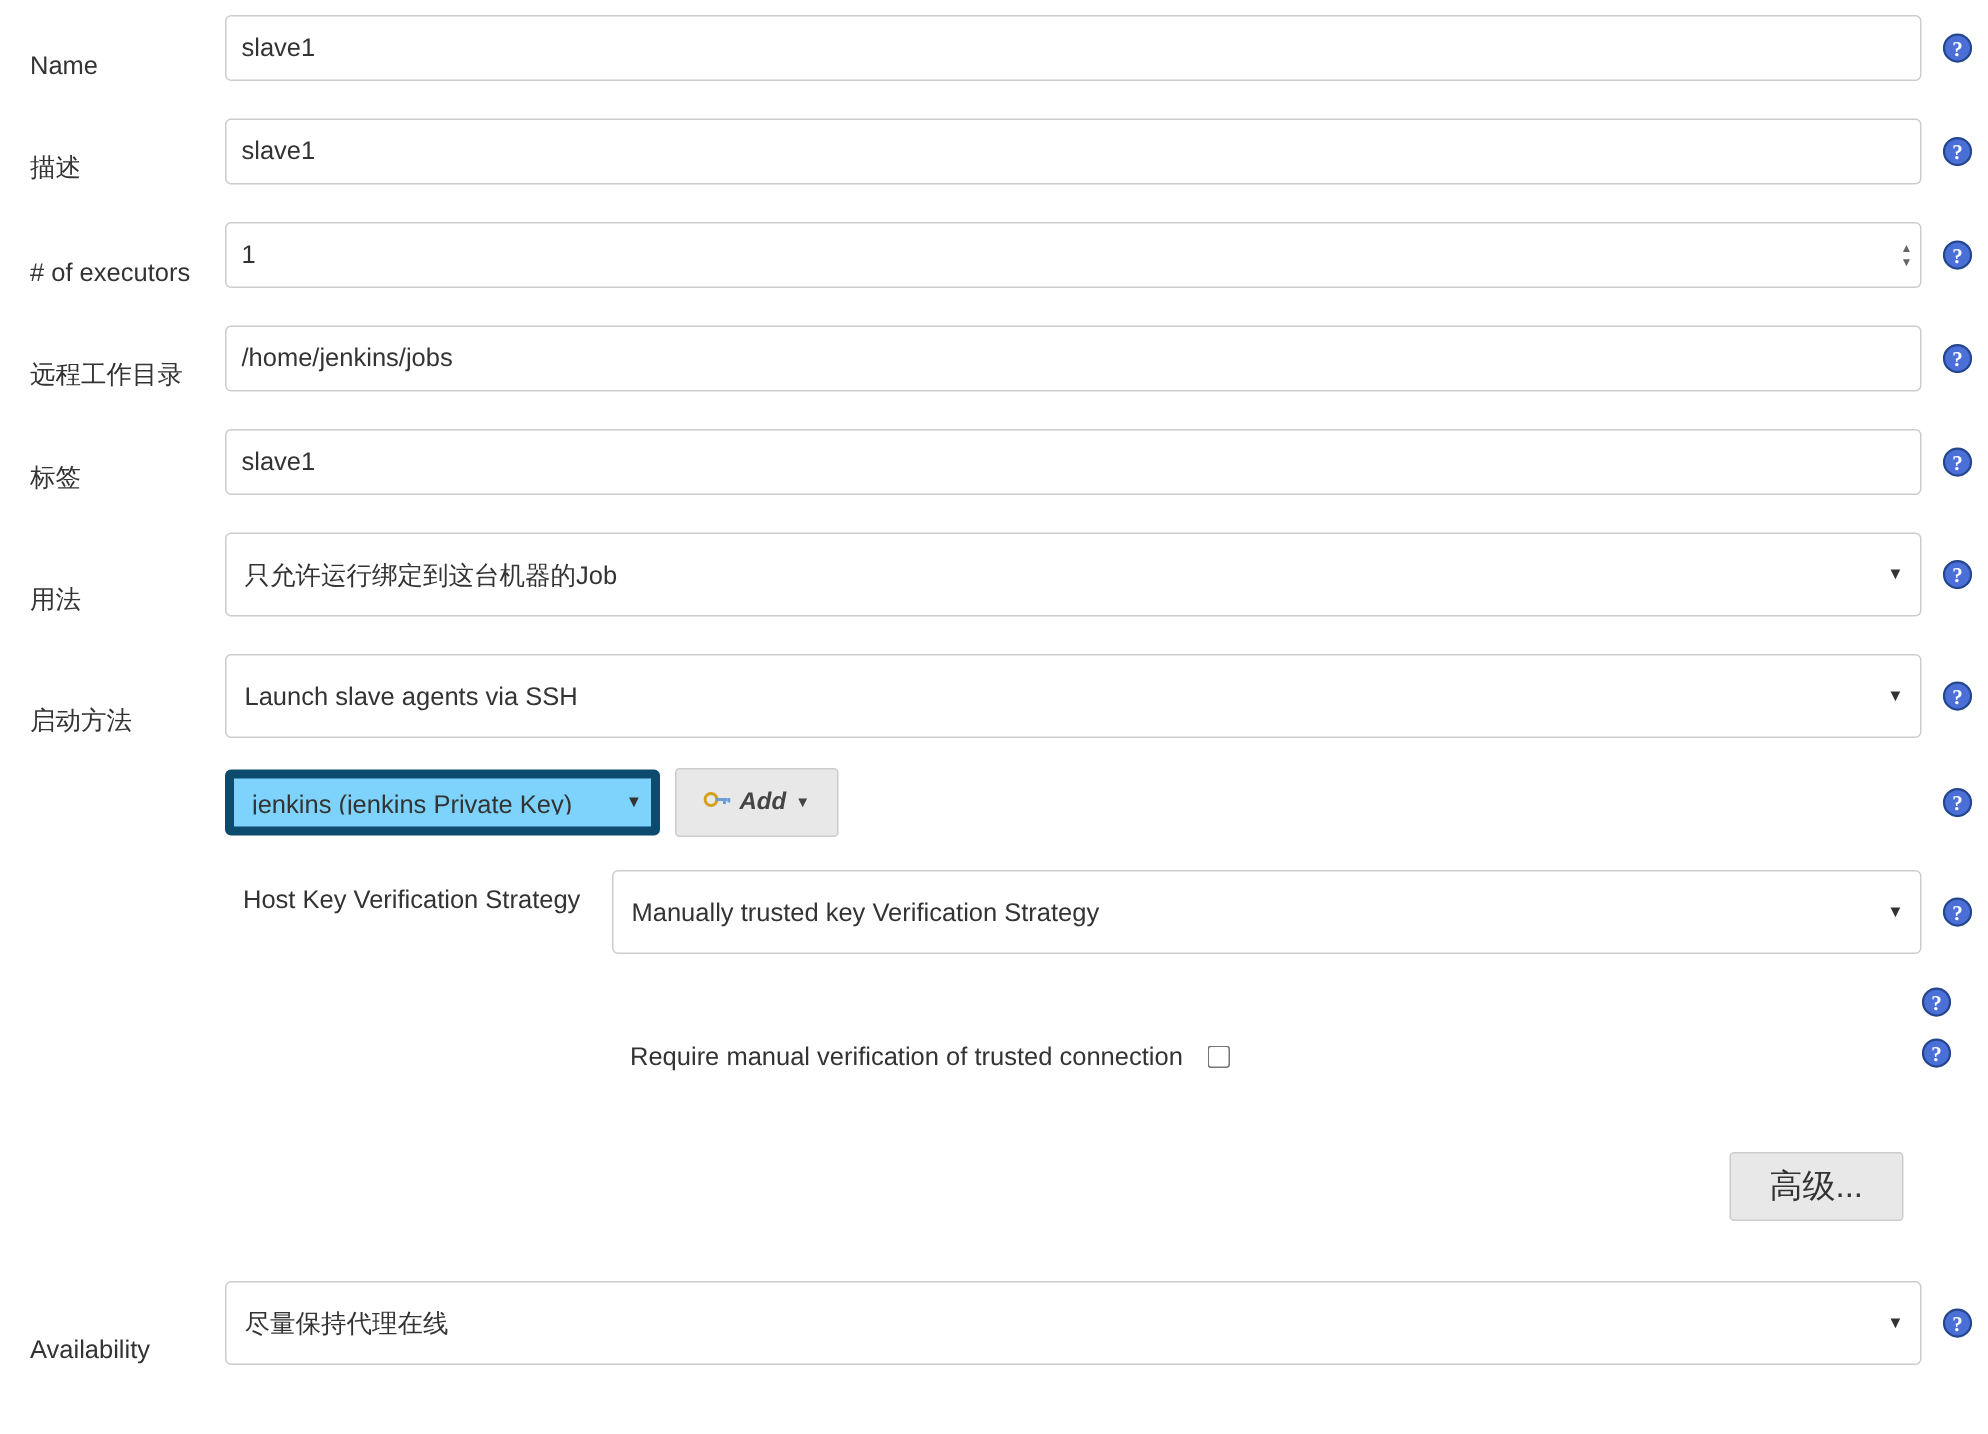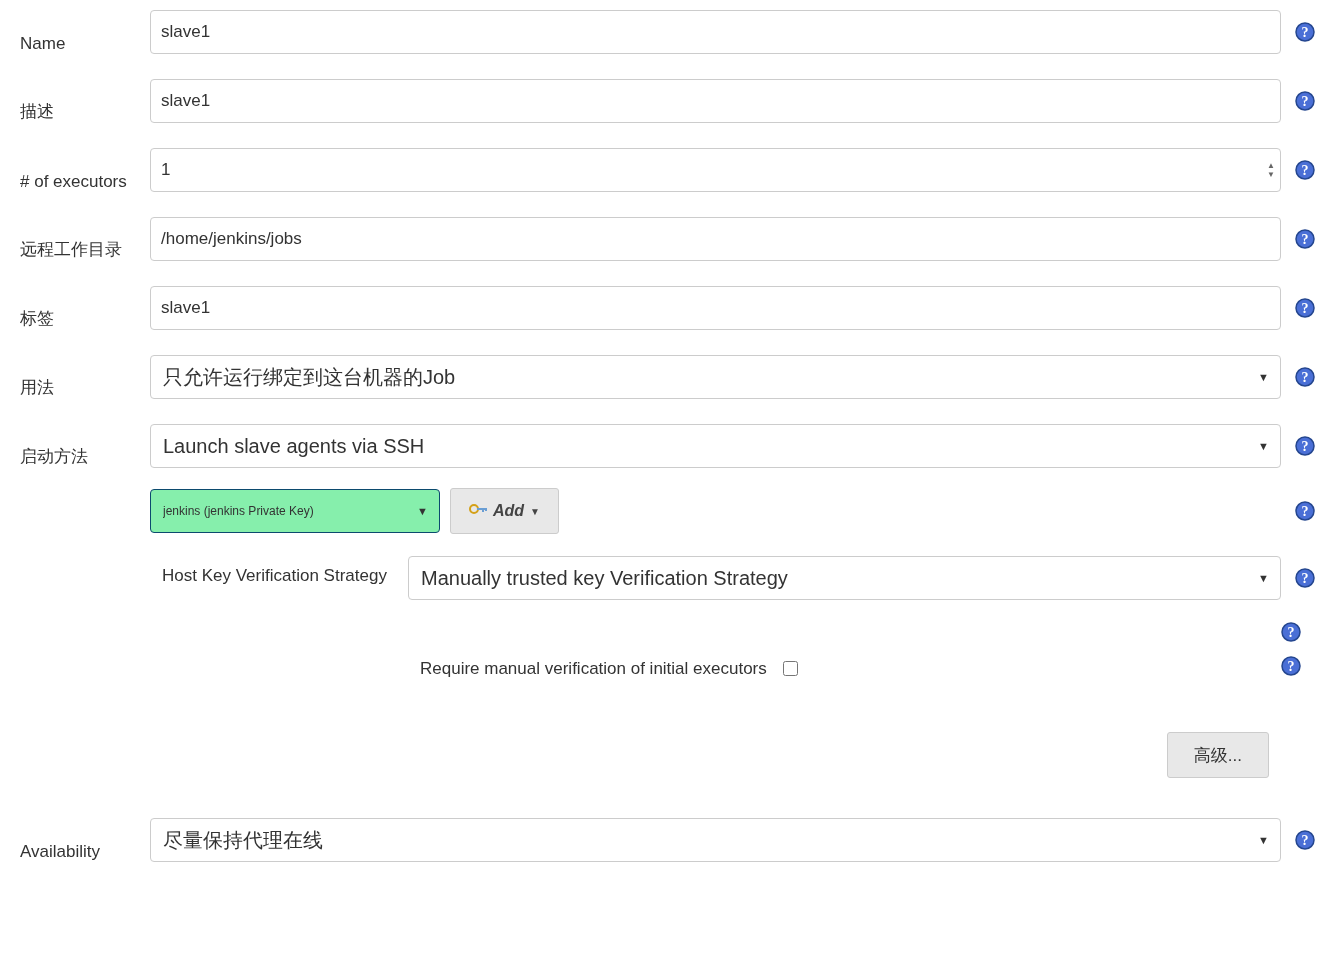--- a/index.html
+++ b/index.html
@@ -38,23 +38,23 @@
     border-radius: 4px;
     background: #fff;
     color: #333;
   }
   .select-wrap {
     flex: 1;
     position: relative;
   }
   .select-wrap select {
     width: 100%;
-    height: 44px;
+    height: 56px;
     padding: 8px 30px 8px 12px;
-    font-size: 20px;
+    font-size: 17px;
     border: 1px solid #ccc;
     border-radius: 4px;
     background: #fff;
     appearance: none;
     -webkit-appearance: none;
     -moz-appearance: none;
     color: #333;
   }
   .select-wrap::after {
     content: "▼";
@@ -105,24 +105,24 @@
     border-radius: 4px;
   }
   .cred-select {
     width: 290px;
     position: relative;
   }
   .cred-select select {
     width: 100%;
     height: 44px;
     padding: 8px 30px 8px 12px;
-    font-size: 12px;
-    border: 1px solid #0c4a6e;
+    font-size: 17px;
+    border: 6px solid #0c4a6e;
     border-radius: 4px;
-    background: #86efac;
+    background: #7dd3fc;
     appearance: none;
     -webkit-appearance: none;
     color: #333;
   }
   .cred-select::after {
     content: "▼";
     position: absolute;
     right: 12px;
     top: 50%;
     transform: translateY(-50%);
@@ -171,21 +171,21 @@
     display: flex;
     justify-content: flex-end;
     margin: 40px 46px 40px 0;
   }
   .advanced-btn {
     height: 46px;
     padding: 0 26px;
     background: #e8e8e8;
     border: 1px solid #ccc;
     border-radius: 3px;
-    font-size: 17px;
+    font-size: 22px;
     cursor: pointer;
     color: #333;
   }
   .number-wrap { flex:1; position:relative; }
   .number-wrap input { width:100%; padding-right: 26px; }
   .spinner {
     position:absolute; right:6px; top:50%; transform:translateY(-50%);
     display:flex; flex-direction:column; font-size:8px; line-height:9px;
     color:#666; cursor:pointer; user-select:none;
   }
@@ -356,21 +356,21 @@
           </svg>
       </span>
       <span class="help-icon" style="margin:0;">
         <svg width="20" height="20" viewBox="0 0 20 20">
             <circle cx="10" cy="10" r="9" fill="#4a6fd6" stroke="#24468f" stroke-width="1.5"></circle>
             <text x="10" y="15" text-anchor="middle" font-size="14" font-weight="bold" fill="#fff" font-family="Georgia">?</text>
           </svg>
       </span>
     </div>
     <div class="require-row" style="padding-top:36px;">
-      <span class="text">Require manual verification of initial executors</span>
+      <span class="text">Require manual verification of trusted connection</span>
       <input type="checkbox" style="">
     </div>
   </div>
 
   <div class="advanced-row">
     <button class="advanced-btn">高级...</button>
   </div>
 </div>
 
 <div class="form-row">

